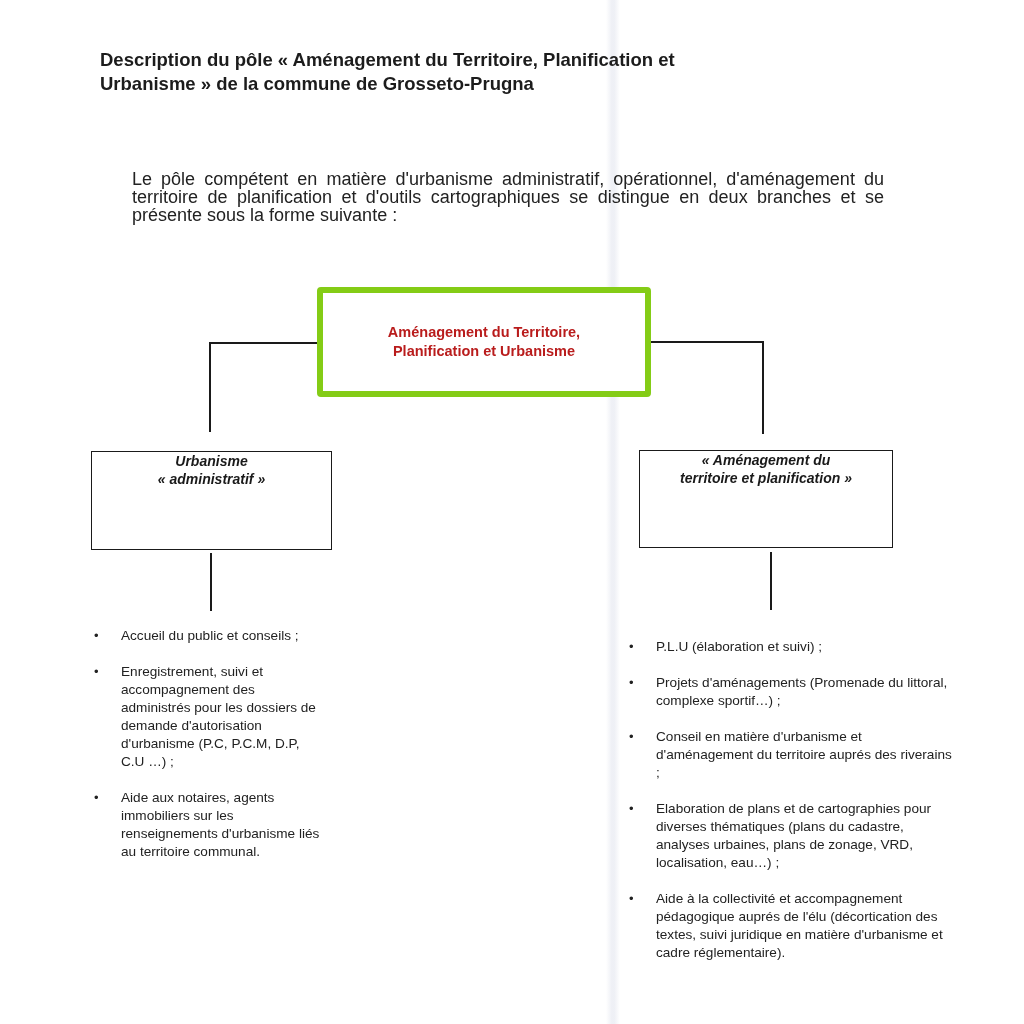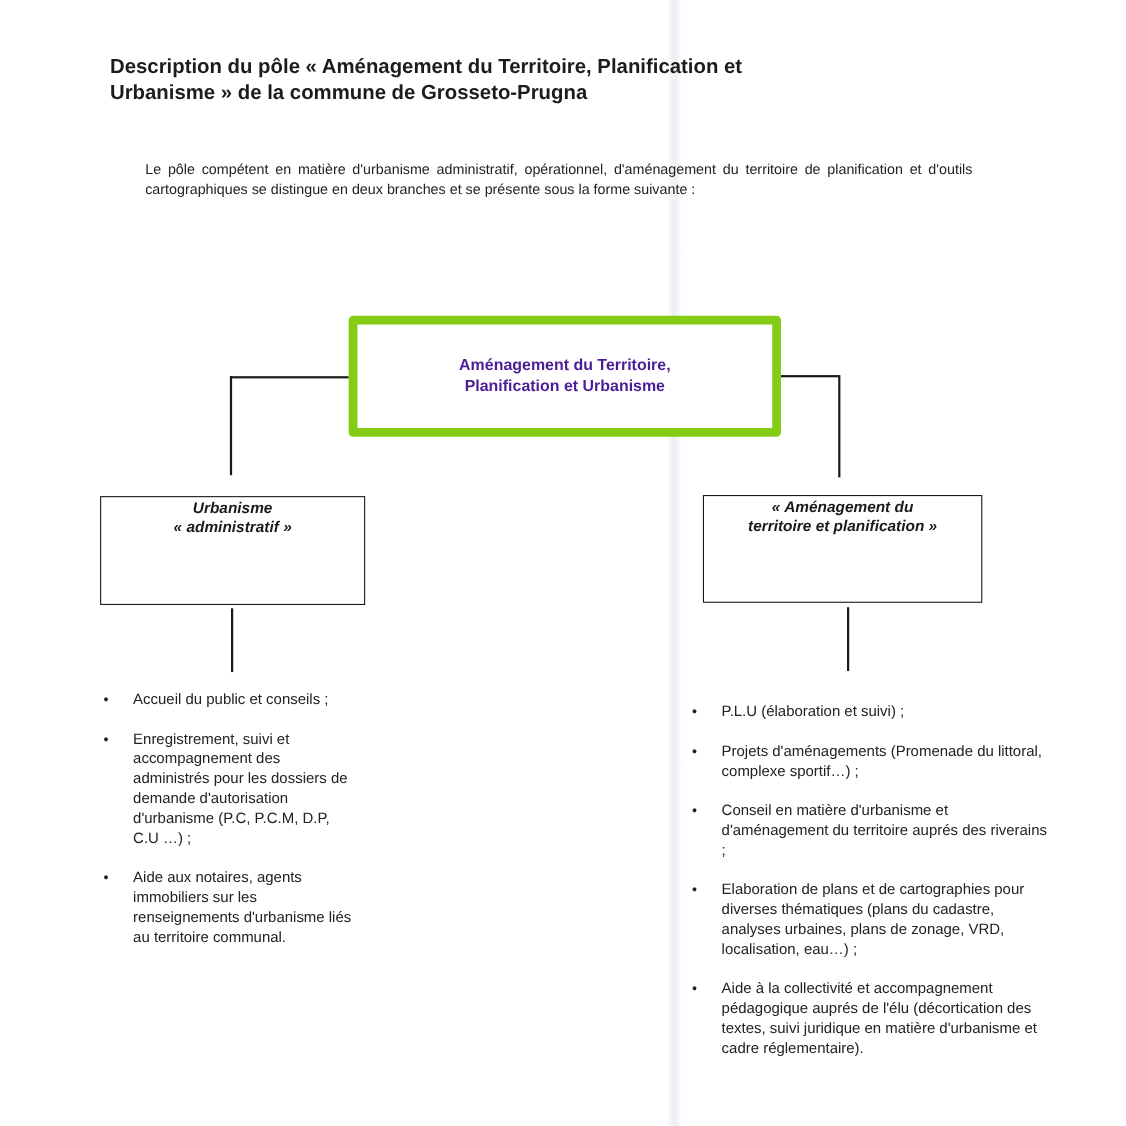--- a/index.html
+++ b/index.html
@@ -31,44 +31,44 @@
     width: 820px;
     text-align: left;
     font-weight: bold;
     font-size: 18.5px;
     line-height: 24px;
     color: #1c1c1c;
   }
   .intro {
     position: absolute;
     left: 132px;
-    top: 145px;
+    top: 170px;
     width: 752px;
-    font-size: 13px;
+    font-size: 18px;
     line-height: 18px;
     text-align: justify;
     color: #222;
   }
   .box-main {
     position: absolute;
     left: 317px;
     top: 287px;
-    width: 393px;
+    width: 334px;
     height: 110px;
     box-sizing: border-box;
-    border: 8px solid #84cc16;
+    border: 6px solid #84cc16;
     border-radius: 4px;
     display: flex;
     align-items: center;
     justify-content: center;
     text-align: center;
     font-weight: bold;
     font-size: 14.5px;
     line-height: 19px;
-    color: #4c1d95;
+    color: #b91c1c;
     background: #fff;
   }
   .box-main .inner { width: 260px; }
   .line { position: absolute; background: #1a1a1a; }
   .box-branch {
     position: absolute;
     box-sizing: border-box;
     border: 1.5px solid #1a1a1a;
     display: flex;
     align-items: flex-start;

